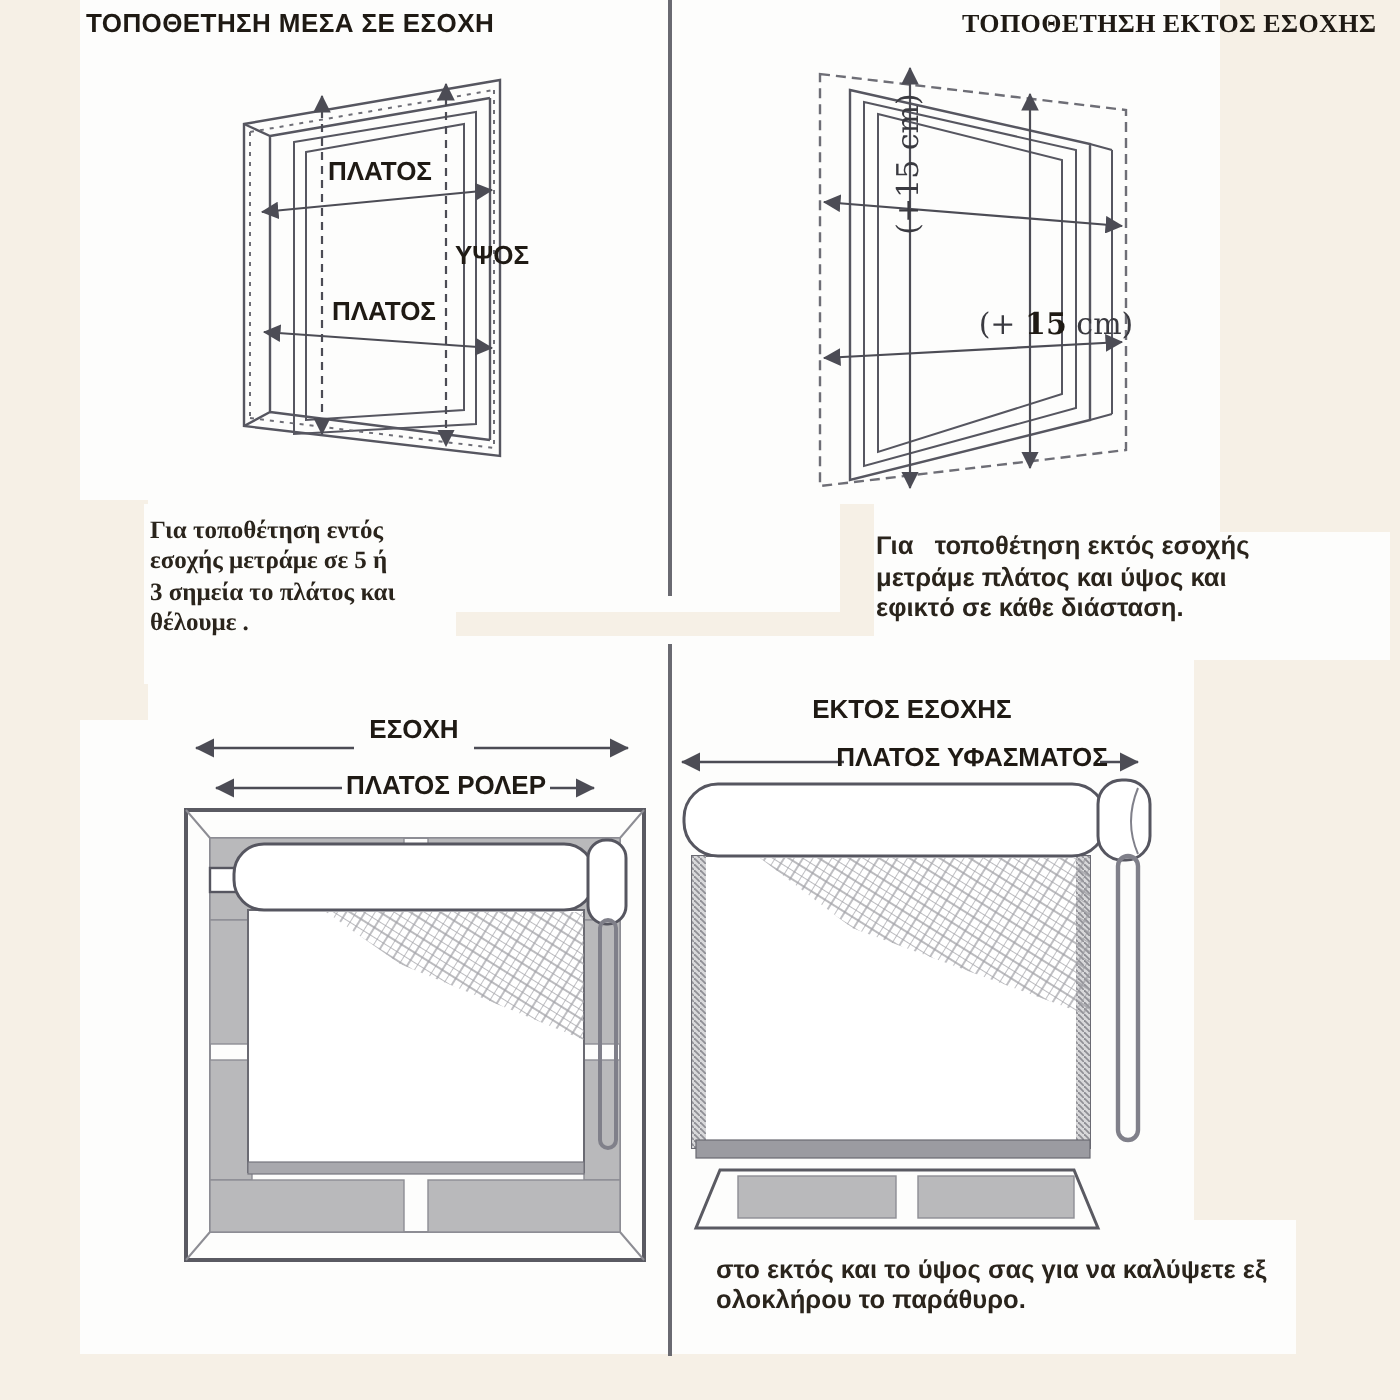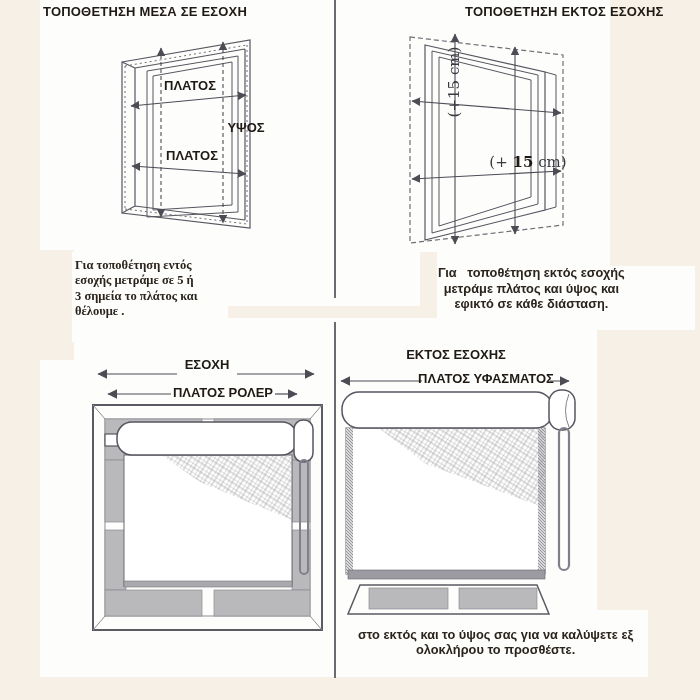--- a/index.html
+++ b/index.html
@@ -12,21 +12,21 @@
   .panel{position:absolute;background:#fdfdfc;}
   .cream{position:absolute;background:#f6f0e6;}
   .divider{position:absolute;width:2px;background:#6a6a71;}
   .title{
     position:absolute;font-weight:bold;font-size:13px;letter-spacing:.2px;
     white-space:nowrap;color:#1f1a14;
   }
   .note{position:absolute;font-weight:bold;color:#2a241c;}
   .note div{white-space:pre;}
   .note-sm{font-size:12.5px;line-height:15.3px;font-family:Liberation Serif, serif;}
-  .note-md{font-size:12.8px;line-height:15.5px;text-align:center;}
+  .note-md{font-size:12.8px;line-height:15.5px;}
   svg{position:absolute;overflow:visible;}
   svg text{
     font-family:"Liberation Sans","DejaVu Sans",sans-serif;
     font-weight:bold;font-size:13px;fill:#1f1a14;
   }
   svg text.serif{
     font-family:"DejaVu Serif","Liberation Serif",serif;
     font-weight:normal;font-size:15px;fill:#3a3a40;
   }
 </style>
@@ -76,21 +76,21 @@
     <text x="151" y="105" text-anchor="middle">ΥΨΟΣ</text>
   </svg>
 
   <div class="note note-sm" style="left:75px;top:258px;">
     <div>Για τοποθέτηση εντός</div>
     <div>εσοχής μετράμε σε 5 ή</div>
     <div>3 σημεία το πλάτος και</div>
     <div>θέλουμε .</div>
   </div>
 
-  <div class="title" style="left:465px;top:4px;">ΤΟΠΟΘΕΤΗΣΗ ΕΚΤΟΣ ΕΣΟΧΗΣ</div>
+  <div class="title" style="left:481px;top:4px;font-family:Liberation Serif, serif;">ΤΟΠΟΘΕΤΗΣΗ ΕΚΤΟΣ ΕΣΟΧΗΣ</div>
 
   <svg style="left:395px;top:28px;" width="215" height="228" viewBox="0 0 215 228">
     <defs>
       <marker id="ahB" viewBox="0 0 8 8" refX="7.5" refY="4" markerWidth="8" markerHeight="8" orient="auto-start-reverse">
         <path d="M0,0 L8,4 L0,8 Z" fill="#4c4c55"></path>
       </marker>
     </defs>
     <path d="M15,9 L168,27 L168,197 L15,215 Z" stroke="#6e6e76" stroke-width="1.2" fill="none" stroke-dasharray="5,3"></path>
     <g stroke="#565660" stroke-width="1.2" fill="none">
       <path d="M30,17 L150,44 L150,182 L30,212 Z"></path>
@@ -191,16 +191,16 @@
     <rect x="10" y="228" width="197" height="9" fill="#9b9ba1" stroke="#6a6a72" stroke-width="0.6"></rect>
 
     <rect x="4" y="50" width="211" height="36" rx="17" fill="#ffffff" stroke="#565660" stroke-width="1.5"></rect>
     <rect x="211" y="48" width="26" height="40" rx="12" fill="#ffffff" stroke="#565660" stroke-width="1.5"></rect>
     <path d="M231,52 q-7,17 0,33" stroke="#80808a" stroke-width="1" fill="none"></path>
     <rect x="221" y="86" width="10" height="142" rx="5" fill="none" stroke="#80808a" stroke-width="2.2"></rect>
   </svg>
 
   <div class="note note-md" style="left:358px;top:627px;line-height:15.2px;">
     <div>στο εκτός και το ύψος σας για να καλύψετε εξ</div>
-    <div>ολοκλήρου το προσθέστε.</div>
+    <div>ολοκλήρου το παράθυρο.</div>
   </div>
 
 </div>
 
 </body></html>

